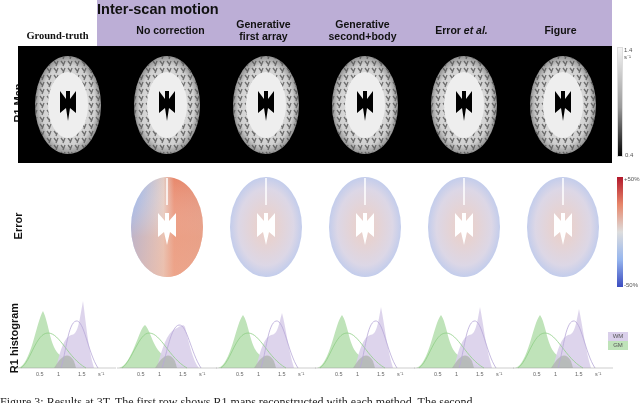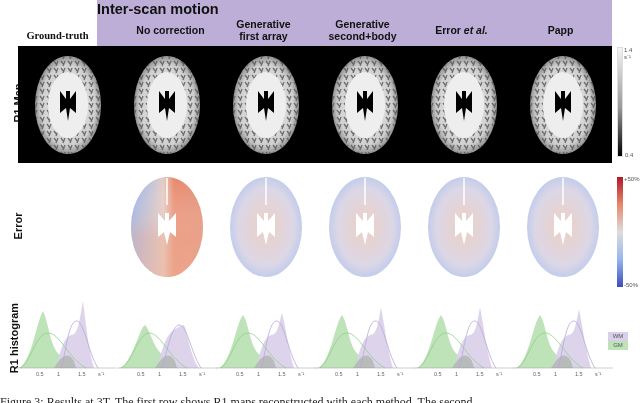--- a/index.html
+++ b/index.html
@@ -47,21 +47,21 @@
 <div class="col-head" style="left:214px;width:99px;flex-direction:column;">
     <span>Generative</span>
     <span>first array</span>
   </div>
 <div class="col-head" style="left:313px;width:99px;flex-direction:column;">
     <span>Generative</span>
     <span>second+body</span>
   </div>
 <div class="col-head" style="left:412px;width:99px;"><span>Error </span>&nbsp;<i>et al.</i></div>
 <div class="col-head" style="left:511px;width:99px;">
-    <span>Papp</span>
+    <span>Figure</span>
   </div>
 
 <div class="row-label" style="left:-12px;top:97px;width:60px;">R1 Map</div>
 <div class="row-label" style="left:-12px;top:220px;width:60px;">Error</div>
 <div class="row-label" style="left:-26px;top:332px;width:80px;">R1 histogram</div>
 
 <div class="r1-band"></div>
 <div class="cell r1-cell" style="left:18px;">
   <svg width="72" height="104" viewBox="0 0 72 104">
       <defs>

